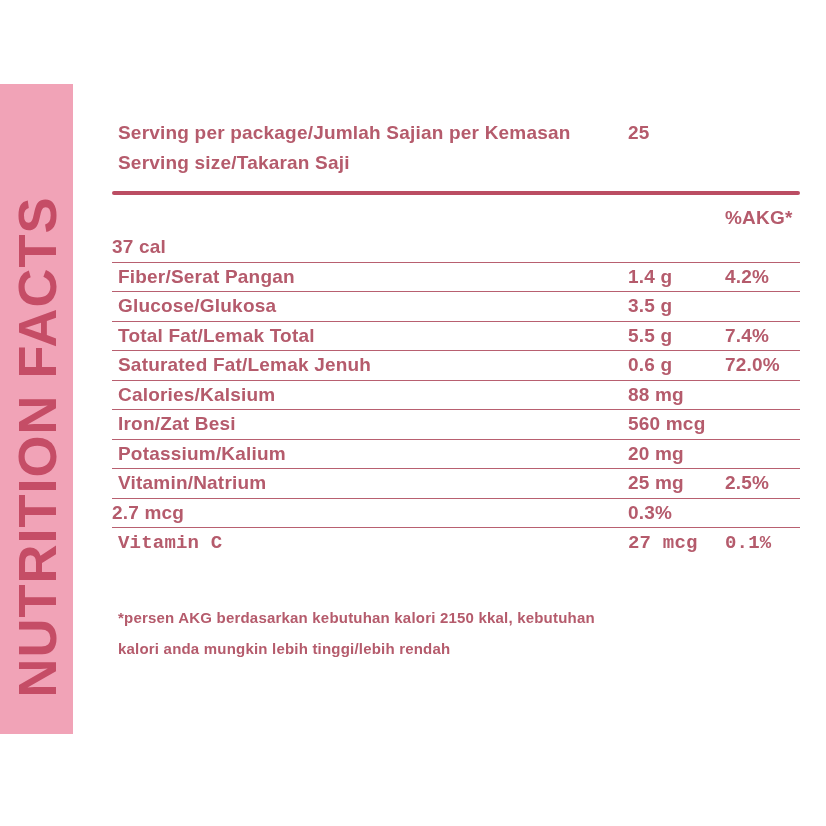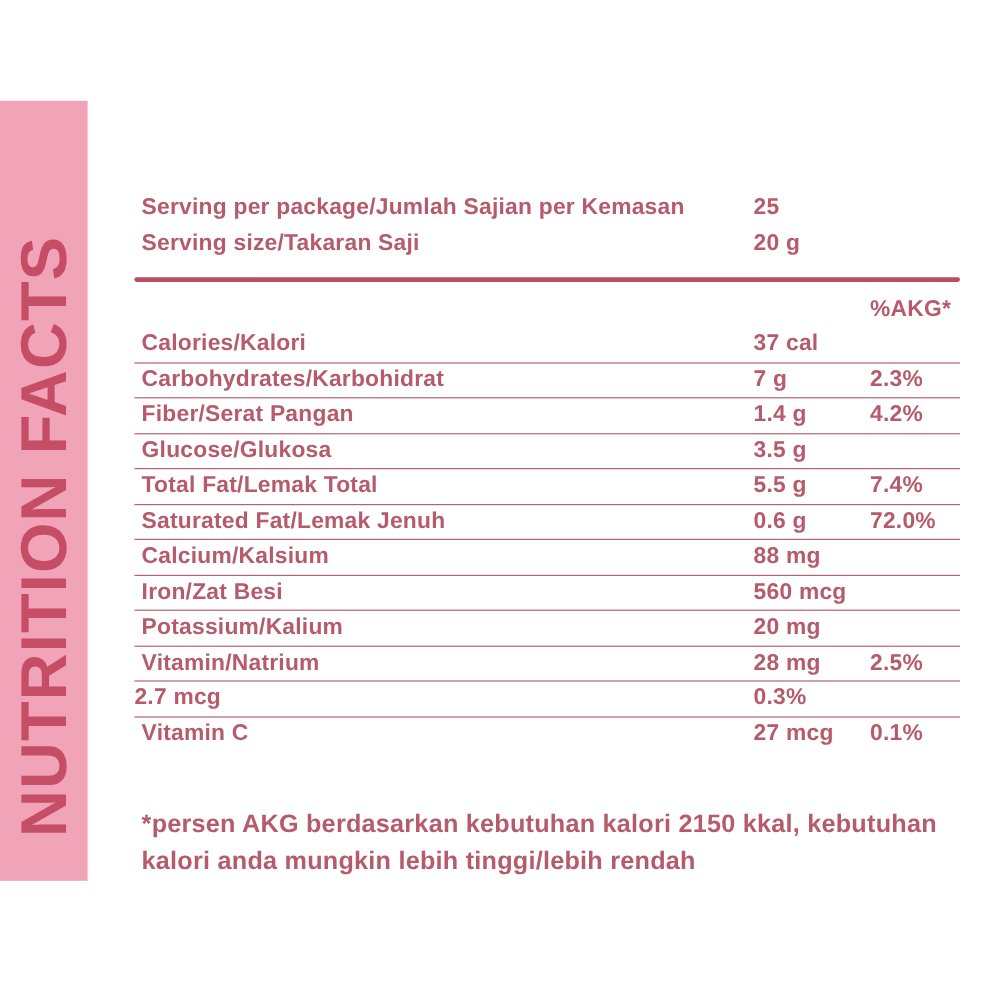--- a/index.html
+++ b/index.html
@@ -24,21 +24,21 @@
     position:absolute;left:37px;top:363px;
     transform:translate(-50%,-50%) rotate(-90deg);
     white-space:nowrap;
     font-size:54px;font-weight:bold;letter-spacing:1px;
     color:var(--sidebar-text);
   }
 
   
   .content{
     position:absolute;left:112px;top:118px;width:688px;
-    font-weight:bold;font-size:19px;letter-spacing:0.2px;margin-top:40px;
+    font-weight:bold;font-size:19px;letter-spacing:0.2px;
   }
   .serving-row{
     display:grid;grid-template-columns:516px 1fr;
     height:30px;align-items:center;
   }
   .serving-row .s-label{padding-left:6px;}
 
   .thick-rule{
     margin-top:13px;height:4px;background:var(--thick-rule);border-radius:2px;
   }
@@ -46,68 +46,61 @@
   .akg-header{
     margin-top:8px;height:30px;
     display:grid;grid-template-columns:516px 97px 75px;align-items:center;
   }
 
   .n-row{
     display:grid;grid-template-columns:516px 97px 75px;
     height:29.5px;align-items:center;
     border-bottom:1.6px solid var(--rule);
   }
-  .n-row:last-child{border-bottom:none;}
+  .n-row:last-child{border-bottom:none;font-family:Liberation Mono, monospace;}
   .n-label{padding-left:6px;}
 
   .footnote{
     margin-top:44px;padding-left:6px;
-    font-size:21px;line-height:31px;letter-spacing:0.2px;
+    font-size:15px;line-height:31px;letter-spacing:0.2px;
   }
 </style>
 </head>
 <body>
 
 <div class="page">
 
   <aside class="sidebar">
     <div class="sidebar-title">NUTRITION FACTS</div>
   </aside>
 
   <main class="content">
 
     <div id="serving-block">
         <div class="serving-row">
           <span class="s-label">Serving per package/Jumlah Sajian per Kemasan</span>
           <span class="s-value">25</span>
         </div>
         <div class="serving-row">
           <span class="s-label">Serving size/Takaran Saji</span>
-          <span class="s-value">20 g</span>
         </div>
       </div>
 
     <div class="thick-rule"></div>
 
     <div class="akg-header">
       <span></span>
       <span></span>
       <span>%AKG*</span>
     </div>
 
     <div id="nutrient-table">
         <div class="n-row">
-          <span class="n-label">Calories/Kalori</span>
           <span class="n-amount">37 cal</span>
           <span class="n-pct"></span>
-        </div>
-        <div class="n-row">
-          <span class="n-label">Carbohydrates/Karbohidrat</span>
-          <span class="n-amount">7 g</span>
-          <span class="n-pct">2.3%</span>
         </div>
         <div class="n-row">
           <span class="n-label">Fiber/Serat Pangan</span>
           <span class="n-amount">1.4 g</span>
           <span class="n-pct">4.2%</span>
         </div>
         <div class="n-row">
           <span class="n-label">Glucose/Glukosa</span>
           <span class="n-amount">3.5 g</span>
           <span class="n-pct"></span>
@@ -116,37 +109,37 @@
           <span class="n-label">Total Fat/Lemak Total</span>
           <span class="n-amount">5.5 g</span>
           <span class="n-pct">7.4%</span>
         </div>
         <div class="n-row">
           <span class="n-label">Saturated Fat/Lemak Jenuh</span>
           <span class="n-amount">0.6 g</span>
           <span class="n-pct">72.0%</span>
         </div>
         <div class="n-row">
-          <span class="n-label">Calcium/Kalsium</span>
+          <span class="n-label">Calories/Kalsium</span>
           <span class="n-amount">88 mg</span>
           <span class="n-pct"></span>
         </div>
         <div class="n-row">
           <span class="n-label">Iron/Zat Besi</span>
           <span class="n-amount">560 mcg</span>
           <span class="n-pct"></span>
         </div>
         <div class="n-row">
           <span class="n-label">Potassium/Kalium</span>
           <span class="n-amount">20 mg</span>
           <span class="n-pct"></span>
         </div>
         <div class="n-row">
           <span class="n-label">Vitamin/Natrium</span>
-          <span class="n-amount">28 mg</span>
+          <span class="n-amount">25 mg</span>
           <span class="n-pct">2.5%</span>
         </div>
         <div class="n-row">
           <span class="n-amount">2.7 mcg</span>
           <span class="n-pct">0.3%</span>
         </div>
         <div class="n-row">
           <span class="n-label">Vitamin C</span>
           <span class="n-amount">27 mcg</span>
           <span class="n-pct">0.1%</span>

